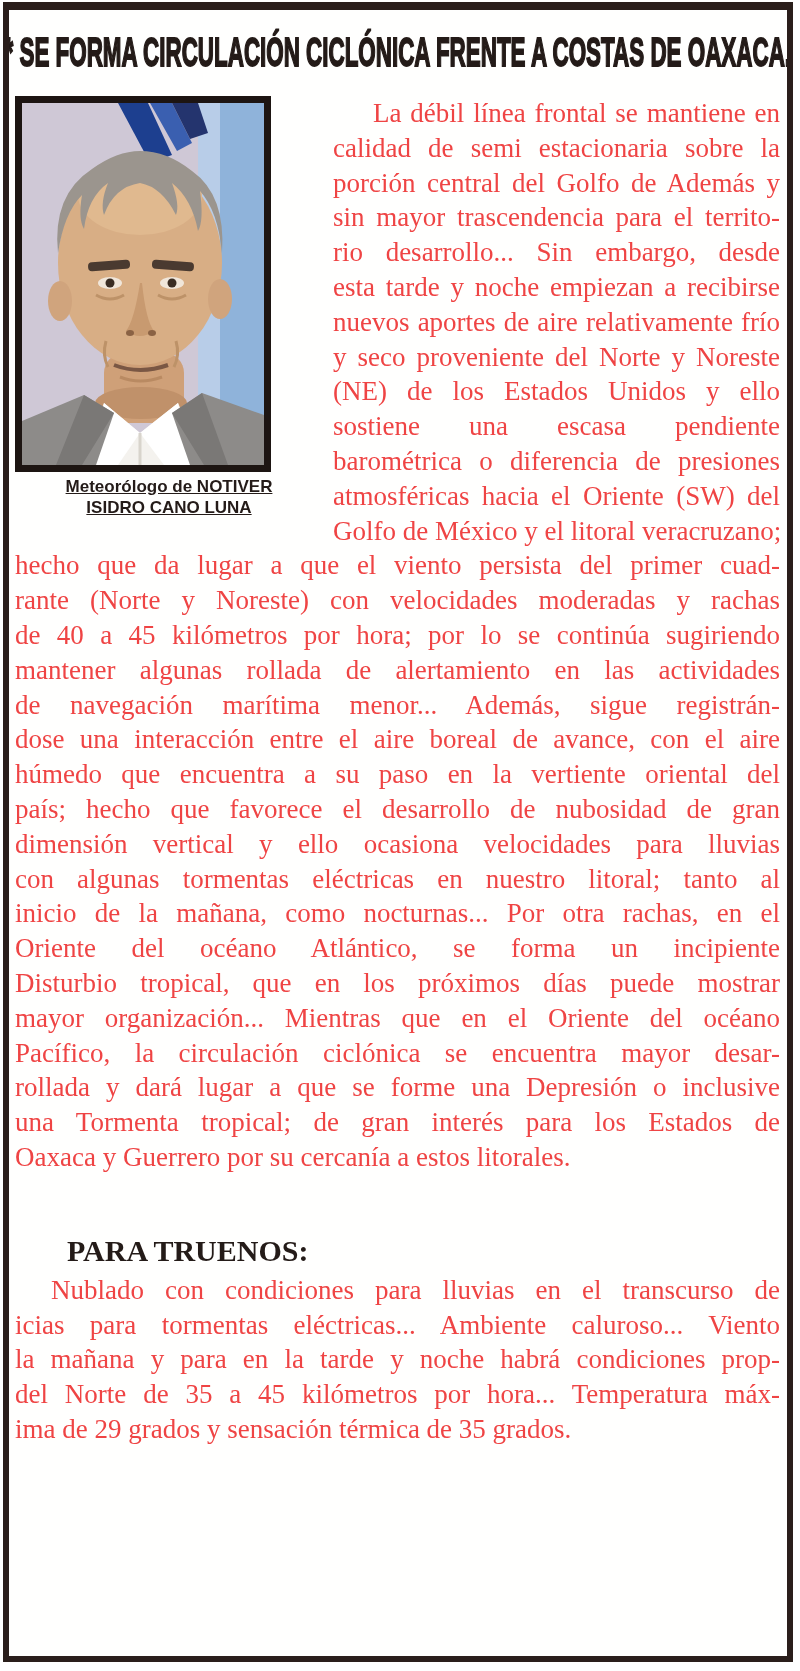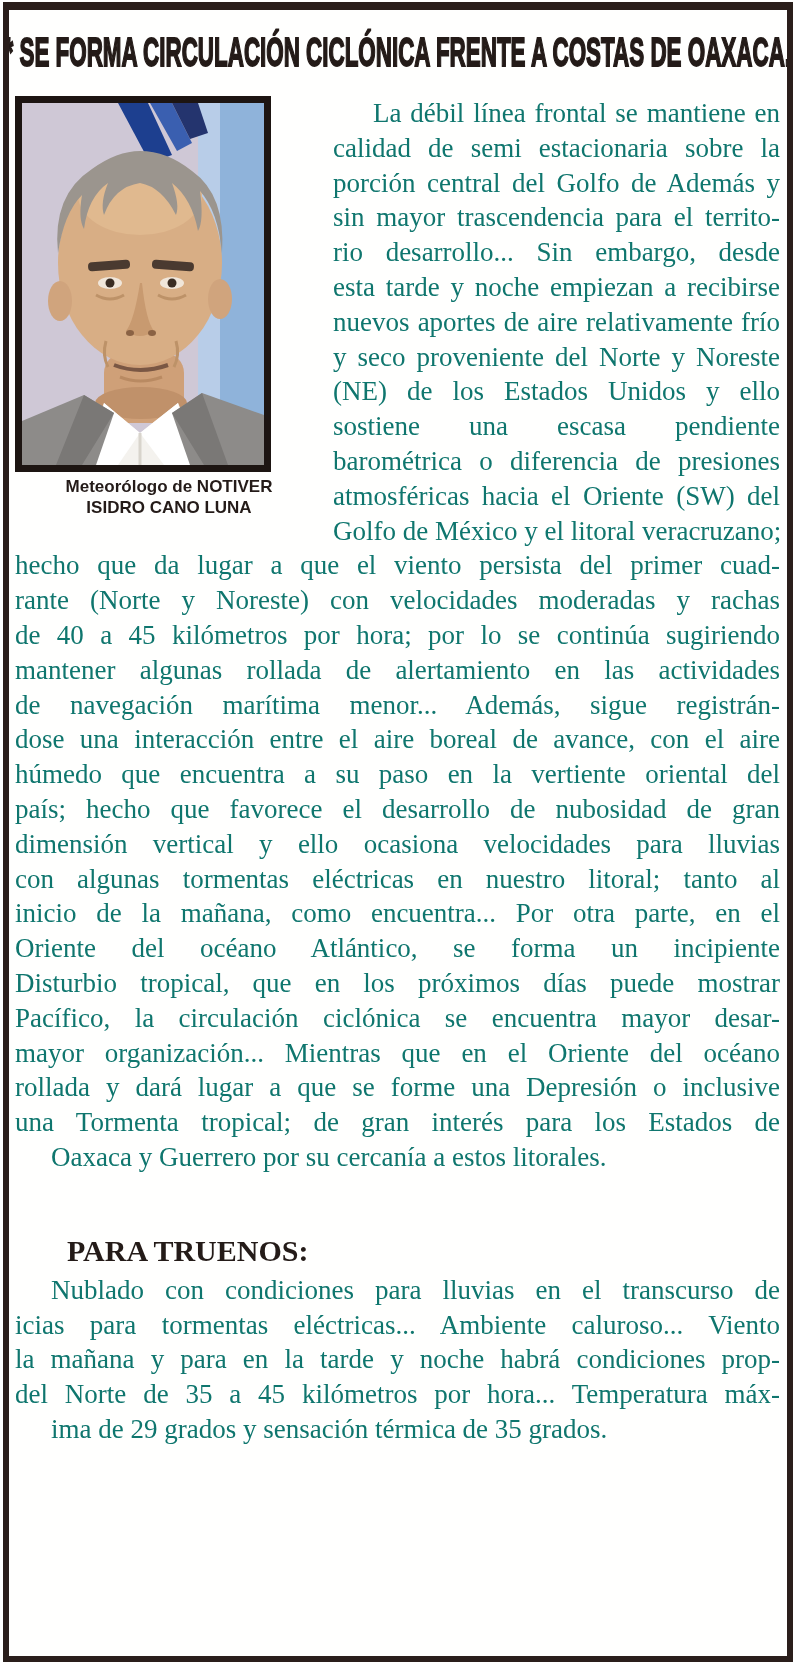--- a/index.html
+++ b/index.html
@@ -37,37 +37,37 @@
     display:inline-block; white-space:nowrap;
     font-family:"Liberation Sans", sans-serif;
     font-weight:700; font-size:32px; line-height:44px;
     color:#241b18;
     -webkit-text-stroke:1.4px #241b18;
     transform:scale(0.70,1.28); transform-origin:50% 0;
   }
 
   
   .article-top { display:flex; gap:10px; margin-top:16px; align-items:flex-start; }
-  .photo-card { flex:0 0 auto; width:308px; }
+  .photo-card { flex:0 0 auto; width:308px;text-decoration:underline; }
   .photo-frame { border:7px solid #1d1512; width:242px; height:362px; box-sizing:content-box; background:#cfc8d6; }
   .photo-frame svg { display:block; }
   .caption {
     margin-top:4px; text-align:center;
     font-family:"Liberation Sans", sans-serif;
     font-weight:700; font-size:17px; line-height:21px; color:#241b18;
   }
   .col { flex:1 1 auto; min-width:0; }
 
   .tline {
     font-size:27px; line-height:34.8px; height:34.8px;
     text-align:justify; text-align-last:justify;
     white-space:nowrap; overflow:hidden;
-    color:#0f766e;
-  }
-  .align-left { text-align:center; text-align-last:left;margin-left:36px; }
+    color:#ef4444;
+  }
+  .align-left { text-align:center; text-align-last:left; }
   .indent-first > div:first-child { text-indent:40px; }
 
   .full-lines { margin-top:0; }
 
   .vera-head {
     margin-top:58px; padding-left:52px;
     font-weight:700; font-size:30px; line-height:36px; color:#241b18;
     font-family:"Liberation Serif", serif;
   }
   .vera-lines { margin-top:4px; }
@@ -170,25 +170,25 @@
           <div class="tline">hecho que da lugar a que el viento persista del primer cuad-</div>
           <div class="tline">rante (Norte y Noreste) con velocidades moderadas y rachas</div>
           <div class="tline">de 40 a 45 kilómetros por hora; por lo se continúa sugiriendo</div>
           <div class="tline">mantener algunas rollada de alertamiento en las actividades</div>
           <div class="tline">de navegación marítima menor... Además, sigue registrán-</div>
           <div class="tline">dose una interacción entre el aire boreal de avance, con el aire</div>
           <div class="tline">húmedo que encuentra a su paso en la vertiente oriental del</div>
           <div class="tline">país; hecho que favorece el desarrollo de nubosidad de gran</div>
           <div class="tline">dimensión vertical y ello ocasiona velocidades para lluvias</div>
           <div class="tline">con algunas tormentas eléctricas en nuestro litoral; tanto al</div>
-          <div class="tline">inicio de la mañana, como encuentra... Por otra parte, en el</div>
+          <div class="tline">inicio de la mañana, como nocturnas... Por otra rachas, en el</div>
           <div class="tline">Oriente del océano Atlántico, se forma un incipiente</div>
           <div class="tline">Disturbio tropical, que en los próximos días puede mostrar</div>
+          <div class="tline">mayor organización... Mientras que en el Oriente del océano</div>
           <div class="tline">Pacífico, la circulación ciclónica se encuentra mayor desar-</div>
-          <div class="tline">mayor organización... Mientras que en el Oriente del océano</div>
           <div class="tline">rollada y dará lugar a que se forme una Depresión o inclusive</div>
           <div class="tline">una Tormenta tropical; de gran interés para los Estados de</div>
           <div class="tline align-left">Oaxaca y Guerrero por su cercanía a estos litorales.</div>
         </div>
 
       <div class="vera-head">PARA TRUENOS:</div>
       <div class="vera-lines">
           <div class="tline">Nublado con condiciones para lluvias en el transcurso de</div>
           <div class="tline">icias para tormentas eléctricas... Ambiente caluroso... Viento</div>
           <div class="tline">la mañana y para en la tarde y noche habrá condiciones prop-</div>

